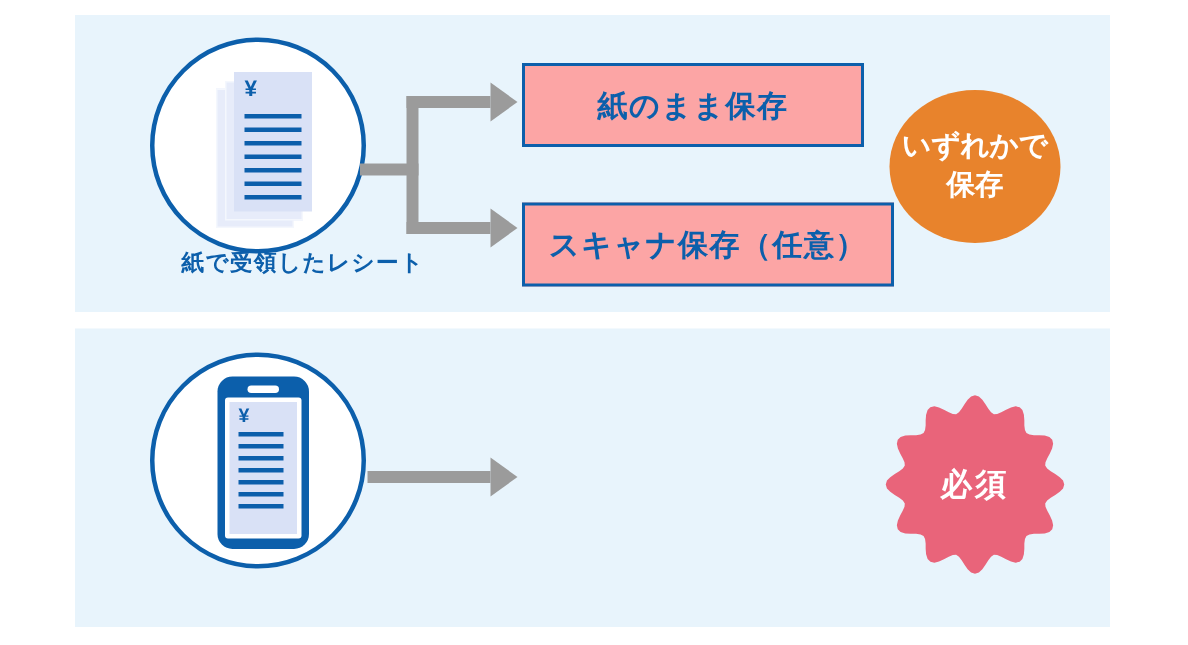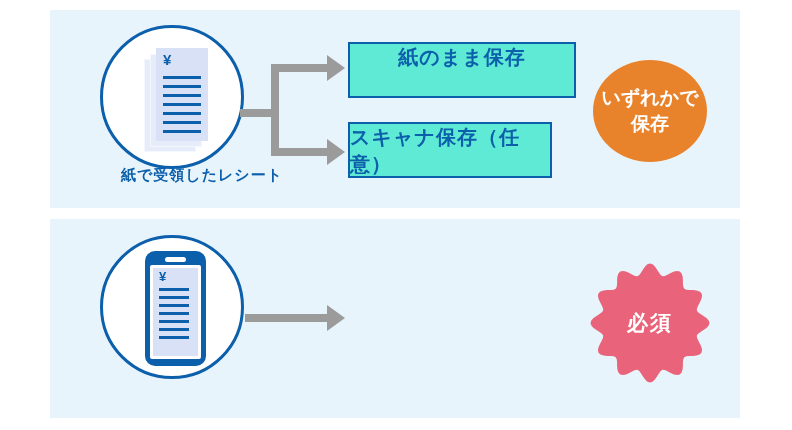--- a/index.html
+++ b/index.html
@@ -32,23 +32,23 @@
   
   .source-label{position:absolute;color:#0C5FAB;font-weight:bold;font-size:15px;text-align:center;letter-spacing:1px;}
   .label-top{left:62px;top:166px;width:280px;}
   .label-bottom{left:76px;top:383px;width:180px;}
 
   
   .arrow-line{position:absolute;background:#9B9B9B;}
   .arrow-head{position:absolute;width:0;height:0;border-top:13px solid transparent;border-bottom:13px solid transparent;border-left:18px solid #9B9B9B;}
 
   
-  .option-box{position:absolute;background:#5eead4;border:2px solid #0C5FAB;box-sizing:border-box;display:flex;align-items:flex-start;justify-content:center;color:#0C5FAB;font-weight:bold;font-size:20px;letter-spacing:1px;}
+  .option-box{position:absolute;background:#fca5a5;border:2px solid #0C5FAB;box-sizing:border-box;display:flex;align-items:center;justify-content:center;color:#0C5FAB;font-weight:bold;font-size:20px;letter-spacing:1px;}
   .box-1{left:348px;top:42px;width:228px;height:56px;}
-  .box-2{left:348px;top:122px;width:204px;height:56px;font-family:Liberation Serif, serif;}
+  .box-2{left:348px;top:135px;width:248px;height:56px;font-family:Liberation Serif, serif;}
   .box-3{left:350px;top:292px;width:225px;height:58px;}
 
   
   .badge-oval{position:absolute;left:593px;top:60px;width:114px;height:102px;background:#E8832C;border-radius:50%;display:flex;flex-direction:column;align-items:center;justify-content:center;color:#ffffff;font-weight:bold;font-size:19px;line-height:1.35;text-align:center;}
 
   
   .badge-seal{position:absolute;left:588px;top:261px;width:124px;height:124px;}
   .badge-seal svg{position:absolute;left:0;top:0;}
   .badge-seal-label{position:absolute;left:0;top:0;width:124px;height:124px;display:flex;align-items:center;justify-content:center;color:#ffffff;font-weight:bold;font-size:21px;letter-spacing:2px;}
 </style>

